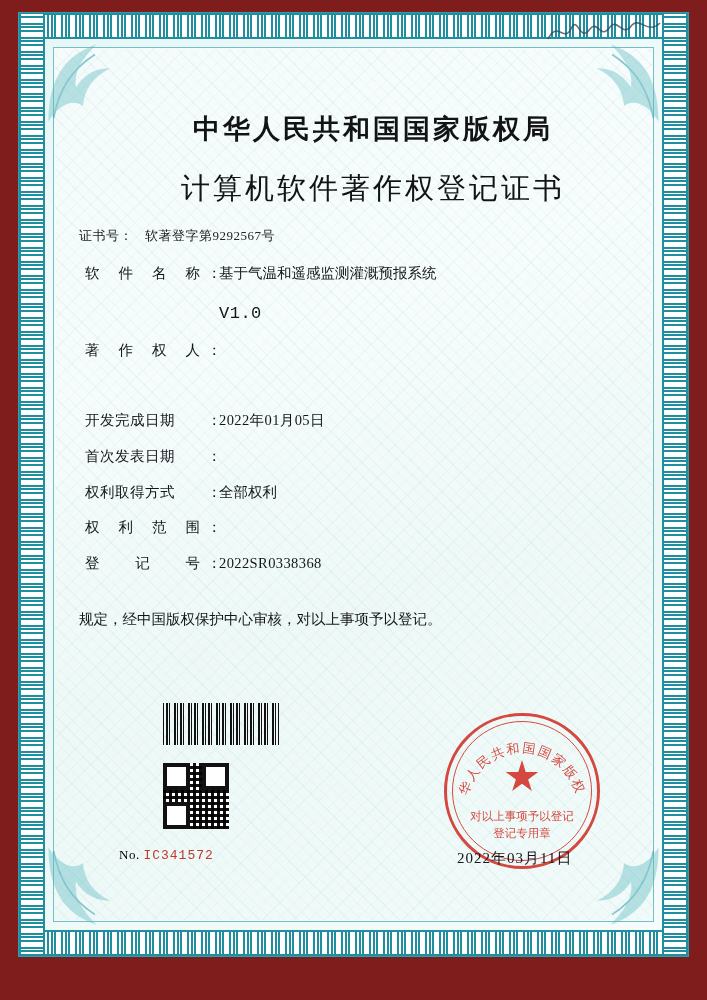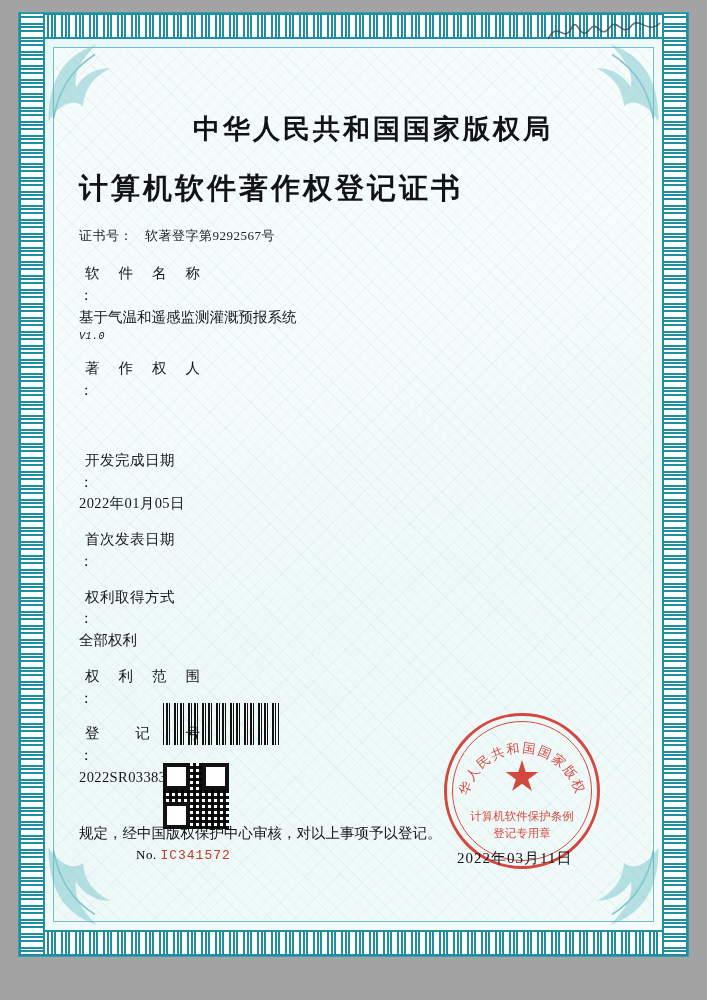--- a/index.html
+++ b/index.html
@@ -14,21 +14,21 @@
     position: relative;
     overflow: hidden;
   }
 
   
   .cert-page {
     position: absolute;
     left: 0; top: 0;
     width: 707px;
     height: 1000px;
-    background: #a3a3a3;
+    background: #7f1d1d;
   }
 
   .cert-outer {
     position: absolute;
     left: 18px;
     top: 12px;
     width: 671px;
     height: 945px;
     background: linear-gradient(160deg, #e8f6f6 0%, #f3fbfa 35%, #eaf7f5 60%, #f6fcfb 100%);
     box-sizing: border-box;
@@ -122,23 +122,23 @@
 
   .title-main {
     text-align: center;
     font-size: 27px;
     font-weight: bold;
     letter-spacing: 3px;
     margin: 18px 0 0 0;
     color: #121315;
   }
   .title-sub {
-    text-align: left;
+    text-align: center;
     font-size: 29px;
-    font-weight: bold;
+    font-weight: normal;
     letter-spacing: 3px;
     margin: 22px 0 0 0;
     color: #121315;
   }
 
   .cert-no {
     margin-top: 18px;
     font-size: 13px;
     letter-spacing: 0.5px;
     padding-right: 22px;
@@ -147,21 +147,20 @@
   .cert-no .lbl { margin-right: 12px; }
 
   .field-block { margin-top: 18px; }
 
   .field-row {
     display: flex;
     align-items: flex-start;
     margin-top: 14px;
     font-size: 14.5px;
     line-height: 1.5;
-    flex-direction: column;
   }
   .field-label {
     width: 128px;
     flex: none;
     text-align: justify;
     text-align-last: justify;
     padding-left: 6px;
     padding-right: 6px;
     box-sizing: border-box;
     font-size: 14.5px;
@@ -176,24 +175,23 @@
     flex: none;
   }
   .field-value {
     flex: 1;
     font-size: 14.5px;
   }
   .field-value .line2 { display: block; }
   .field-value .ver {
     display: block;
     font-family: "Liberation Mono", monospace;
-    font-size: 10px;
+    font-size: 17px;
     letter-spacing: 0.5px;
-    margin-top: 1px;
-    font-style: italic;
+    margin-top: 16px;
   }
   .mono-val {
     font-family: "Liberation Serif", serif;
     letter-spacing: 0.4px;
   }
 
   .gap-big { height: 34px; }
 
   .stmt {
     margin-top: 30px;
@@ -246,21 +244,21 @@
   .qr-b {
     position: absolute;
     left: 0; bottom: 0;
     width: 19px; height: 19px;
     border: 4px solid #111;
     background: #fff;
   }
 
   .serial {
     position: absolute;
-    left: 117px;
+    left: 100px;
     top: 834px;
     font-size: 13px;
     letter-spacing: 0.5px;
   }
   .serial .num {
     color: #c0392b;
     font-family: "Liberation Mono", monospace;
     letter-spacing: 1px;
   }
 
@@ -464,21 +462,21 @@
           <defs>
             <path id="arcpath" d="M 20 82 A 56 56 0 0 1 130 82" fill="none"></path>
           </defs>
           <text>
             <textPath href="#arcpath" startOffset="50%" text-anchor="middle" id="sealArcText">中华人民共和国国家版权局</textPath>
           </text>
         </svg>
       </div>
       <div class="seal-star"></div>
       <div class="seal-bottom">
-        <div>计算机软件保护条例</div>
+        <div>对以上事项予以登记</div>
         <div>登记专用章</div>
       </div>
     </div>
 
     <div class="issue-date">2022年03月11日</div>
 
   </div>
 </div>
 
 </body></html>

